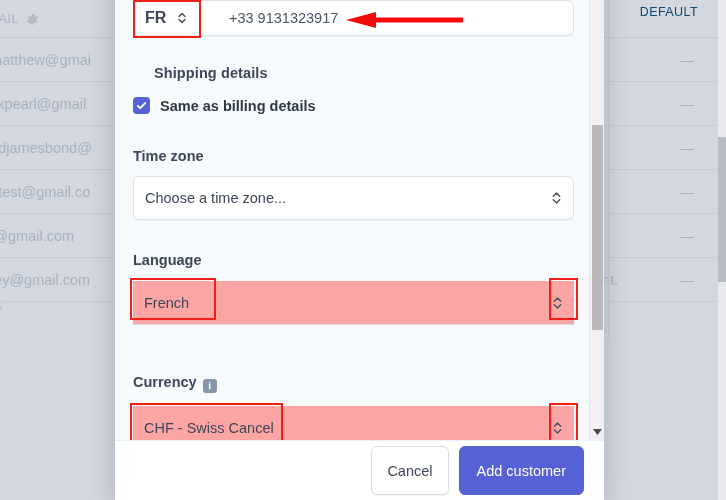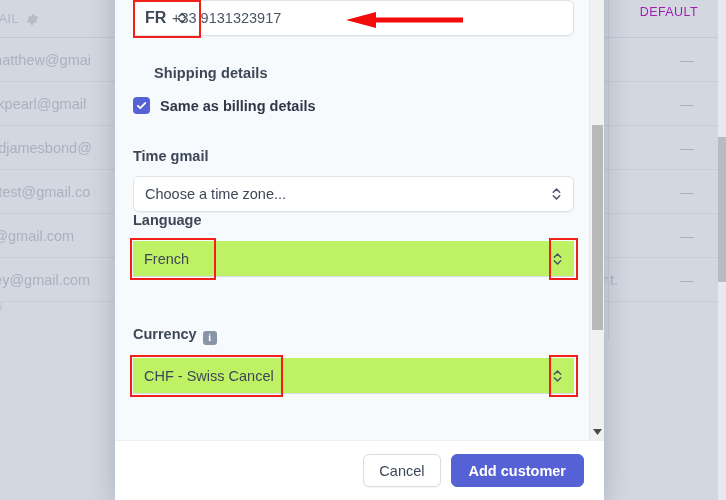--- a/index.html
+++ b/index.html
@@ -30,21 +30,21 @@
     display: flex; align-items: center; gap: 7px;
     font-size: 12.5px; letter-spacing: .4px; color: #aeb6c4;
   }
   .gear {
     width: 13px; height: 13px; position: relative; display: inline-block;
   }
   .gear svg { display: block; }
   .bg-head-right {
     position: absolute; right: 28px; top: 0; height: 24px;
     display: flex; align-items: center;
-    font-size: 12.5px; letter-spacing: .4px; color: #a21caf;
+    font-size: 12.5px; letter-spacing: .4px; color: #0c4a6e;
   }
   .bg-row {
     position: absolute; left: 0; right: 0; height: 44px;
     border-bottom: 1px solid #c7ccd6;
     display: flex; align-items: center;
   }
   .bg-row .email {
     position: absolute; left: -18px;
     font-size: 14.5px; color: #a9b1c0; white-space: nowrap;
   }
@@ -104,21 +104,21 @@
     height: 36px;
     margin-top: 0;
   }
   .phone-input {
     flex: 1 1 auto;
     height: 36px;
     border: 1px solid #dfe3e8;
     border-radius: 6px;
     background: #fff;
     display: flex; align-items: center;
-    padding-left: 38px;
+    padding-left: 95px;
     font-size: 14.5px;
     color: #4b5563;
     box-shadow: 0 1px 1px rgba(16,24,40,.04);
   }
   .country-select {
     position: absolute; left: 3px; top: 3px;
     width: 57px; height: 30px;
     display: flex; align-items: center; justify-content: space-between;
     padding: 0 6px 0 9px;
     font-size: 16px; color: #3d4757; font-weight: 600;
@@ -155,35 +155,35 @@
     width: 17px; height: 17px; border-radius: 4px;
     background: #5661d6;
     display: flex; align-items: center; justify-content: center;
     flex: 0 0 17px;
   }
   .chk svg { display: block; }
   .chk-text { font-size: 14.5px; color: #2f3848; font-weight: 600; }
 
   .sel {
     position: relative;
-    height: 36px;
+    height: 44px;
     border: 1px solid #dfe3e8;
     border-radius: 6px;
     background: #fff;
     display: flex; align-items: center;
     padding: 0 34px 0 11px;
     font-size: 14.5px; color: #3d4757;
     box-shadow: 0 1px 1px rgba(16,24,40,.04);
   }
   .sel.plain {
     border: none;
     border-bottom: 1px solid #d7dbe2;
     border-radius: 0;
     box-shadow: none;
-    background: #bef264;
+    background: #fca5a5;
   }
   .sel .caret {
     position: absolute; right: 11px; top: 50%; transform: translateY(-50%);
     width: 11px; height: 15px;
   }
   .hl-value { left: -3px; top: -3px; height: 42px; }
   .hl-caret { right: -4px; top: -3px; width: 29px; height: 42px; }
 
   .info-ico {
     display: inline-block; vertical-align: -2px;
@@ -213,32 +213,32 @@
   
   .modal-foot {
     flex: 0 0 60px;
     background: #fff;
     border-top: 1px solid #eceff3;
     display: flex; align-items: center; justify-content: flex-end;
     gap: 10px;
     padding-right: 20px;
   }
   .btn {
-    height: 33px; border-radius: 6px; font-size: 14.5px;
+    height: 49px; border-radius: 6px; font-size: 14.5px;
     display: inline-flex; align-items: center; justify-content: center;
     cursor: pointer;
   }
   .btn-cancel {
     padding: 0 15px; background: #fff; color: #3d4757;
     border: 1px solid #d9dde3; font-weight: 400;
     box-shadow: 0 1px 1px rgba(16,24,40,.04);
   }
   .btn-primary {
     padding: 0 17px; background: #5661d6; color: #fff;
-    border: 1px solid #5661d6; font-weight: 700;
+    border: 1px solid #5661d6; font-weight: 400;
   }
 </style>
 </head>
 <body>
 
 <div class="backdrop">
 
   <div class="bg-table">
 
     <div class="bg-head">
@@ -327,33 +327,33 @@
           <span class="chk">
             <svg width="11" height="11" viewBox="0 0 12 12" fill="none" stroke="#fff" stroke-width="2" stroke-linecap="round" stroke-linejoin="round">
               <path d="M2 6.3l2.6 2.6L10 3.3"></path>
             </svg>
           </span>
           <span class="chk-text">Same as billing details</span>
         </div>
       </div>
 
       <div style="margin-top:34px">
-        <div class="field-label">Time gmail</div>
+        <div class="field-label">Time zone</div>
         <div class="sel" style="margin-top:12px">
           <span>Choose a time zone...</span>
           <span class="caret">
             <svg width="11" height="15" viewBox="0 0 10 14" fill="none" stroke="#4b5563" stroke-width="1.4" stroke-linecap="round" stroke-linejoin="round">
               <path d="M2 5.4L5 2.4l3 3"></path>
                 <path d="M2 8.6l3 3 3-3"></path>
             </svg>
           </span>
         </div>
       </div>
 
-      <div style="">
+      <div style="margin-top:32px">
         <div class="field-label">Language</div>
         <div class="sel plain" style="margin-top:13px">
           <span>French</span>
           <span class="caret">
             <svg width="11" height="15" viewBox="0 0 10 14" fill="none" stroke="#4b5563" stroke-width="1.4" stroke-linecap="round" stroke-linejoin="round">
               <path d="M2 5.4L5 2.4l3 3"></path>
                 <path d="M2 8.6l3 3 3-3"></path>
             </svg>
           </span>
           <div class="hl hl-value" style="width:86px"></div>

